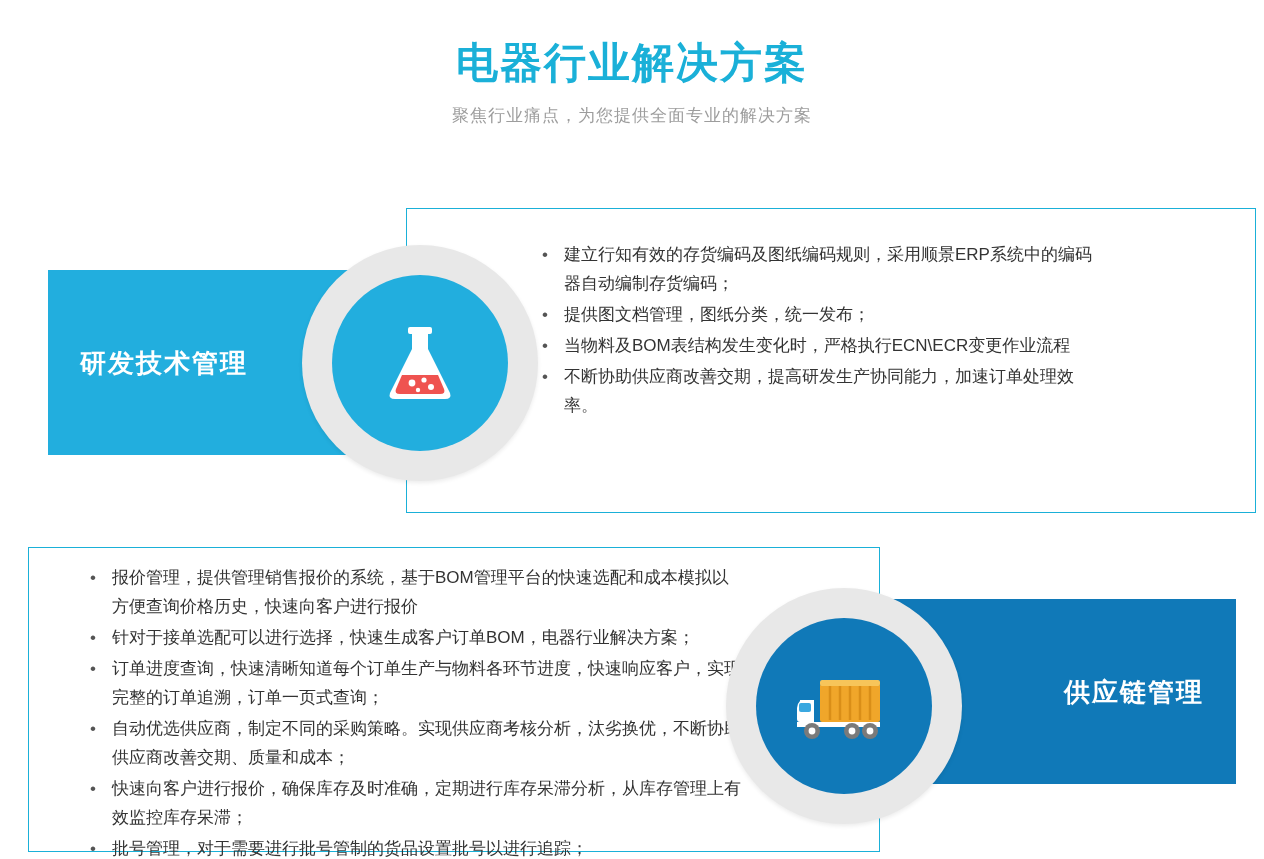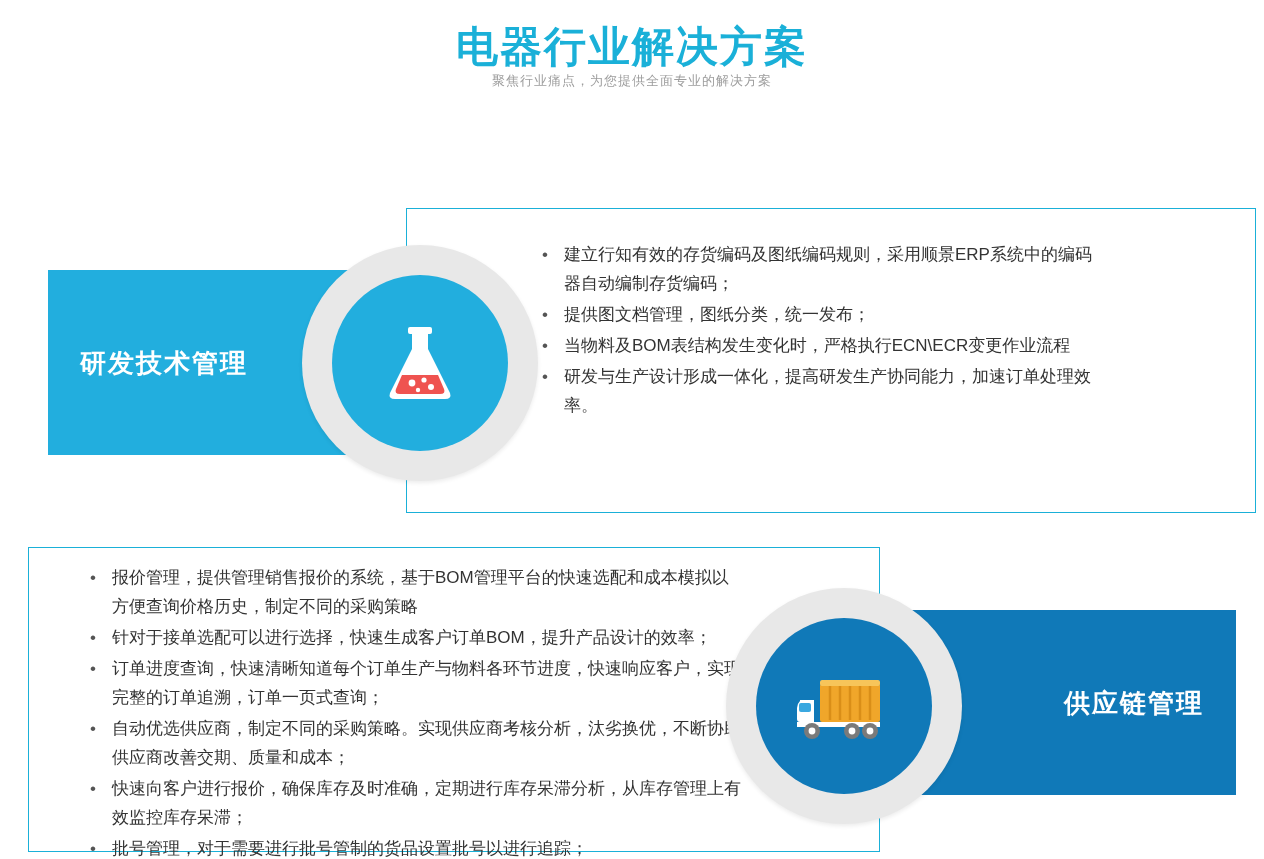--- a/index.html
+++ b/index.html
@@ -19,24 +19,24 @@
   .header {
     text-align: center;
     padding-top: 22px;
   }
   .main-title {
     font-size: 42px;
     font-weight: bold;
     color: #1ab0d8;
     letter-spacing: 2px;
     line-height: 1.2;
-    margin: 0;
+    margin: 16px;
   }
   .subtitle {
-    font-size: 13px;
+    font-size: 17px;
     color: #9d9d9d;
     letter-spacing: 1px;
   }
 
   
   .section {
     position: absolute;
   }
   .sec1 { left: 0; top: 208px; width: 1264px; height: 310px; margin-left: 20px; }
 
@@ -134,21 +134,21 @@
     top: 7px;
     width: 852px;
     height: 305px;
     border: 1px solid #1ab0d8;
     box-sizing: border-box;
     background: #ffffff;
   }
   .sec2-label {
     position: absolute;
     left: 806px;
-    top: 70px;
+    top: 59px;
     width: 430px;
     height: 185px;
     background: #1079b8;
     box-sizing: border-box;
   }
   .sec2-label .label-text {
     position: absolute;
     right: 32px;
     top: 76px;
     font-size: 26px;
@@ -208,31 +208,31 @@
         <circle cx="44" cy="73" r="2.2" fill="#ffffff"></circle>
       </svg>
     </span>
   </div>
 </div>
 
 <ul class="bullets sec1-bullets">
   <li>建立行知有效的存货编码及图纸编码规则，采用顺景ERP系统中的编码器自动编制存货编码；</li>
   <li>提供图文档管理，图纸分类，统一发布；</li>
   <li>当物料及BOM表结构发生变化时，严格执行ECN\ECR变更作业流程</li>
-  <li>研发与生产设计形成一体化，提高研发生产协同能力，加速订单处理效率。</li>
+  <li>不断协助供应商改善交期，提高研发生产协同能力，加速订单处理效率。</li>
 </ul>
 
 <div class="section sec2">
   <div class="sec2-box"></div>
   <div class="sec2-label">
     <span class="label-text">供应链管理</span>
   </div>
   <ul class="bullets sec2-bullets">
-    <li>报价管理，提供管理销售报价的系统，基于BOM管理平台的快速选配和成本模拟以方便查询价格历史，制定不同的采购策略</li>
-    <li>针对于接单选配可以进行选择，快速生成客户订单BOM，提升产品设计的效率；</li>
+    <li>报价管理，提供管理销售报价的系统，基于BOM管理平台的快速选配和成本模拟以方便查询价格历史，快速向客户进行报价</li>
+    <li>针对于接单选配可以进行选择，快速生成客户订单BOM，电器行业解决方案；</li>
     <li>订单进度查询，快速清晰知道每个订单生产与物料各环节进度，快速响应客户，实现完整的订单追溯，订单一页式查询；</li>
     <li>自动优选供应商，制定不同的采购策略。实现供应商考核分析，汰劣换优，不断协助供应商改善交期、质量和成本；</li>
     <li>快速向客户进行报价，确保库存及时准确，定期进行库存呆滞分析，从库存管理上有效监控库存呆滞；</li>
     <li>批号管理，对于需要进行批号管制的货品设置批号以进行追踪；</li>
   </ul>
   <div class="circle-outer sec2-circle">
     <div class="circle-inner">
       <span>
         <svg class="icon-svg" width="100" height="76" viewBox="0 0 100 76" aria-hidden="true">
 

